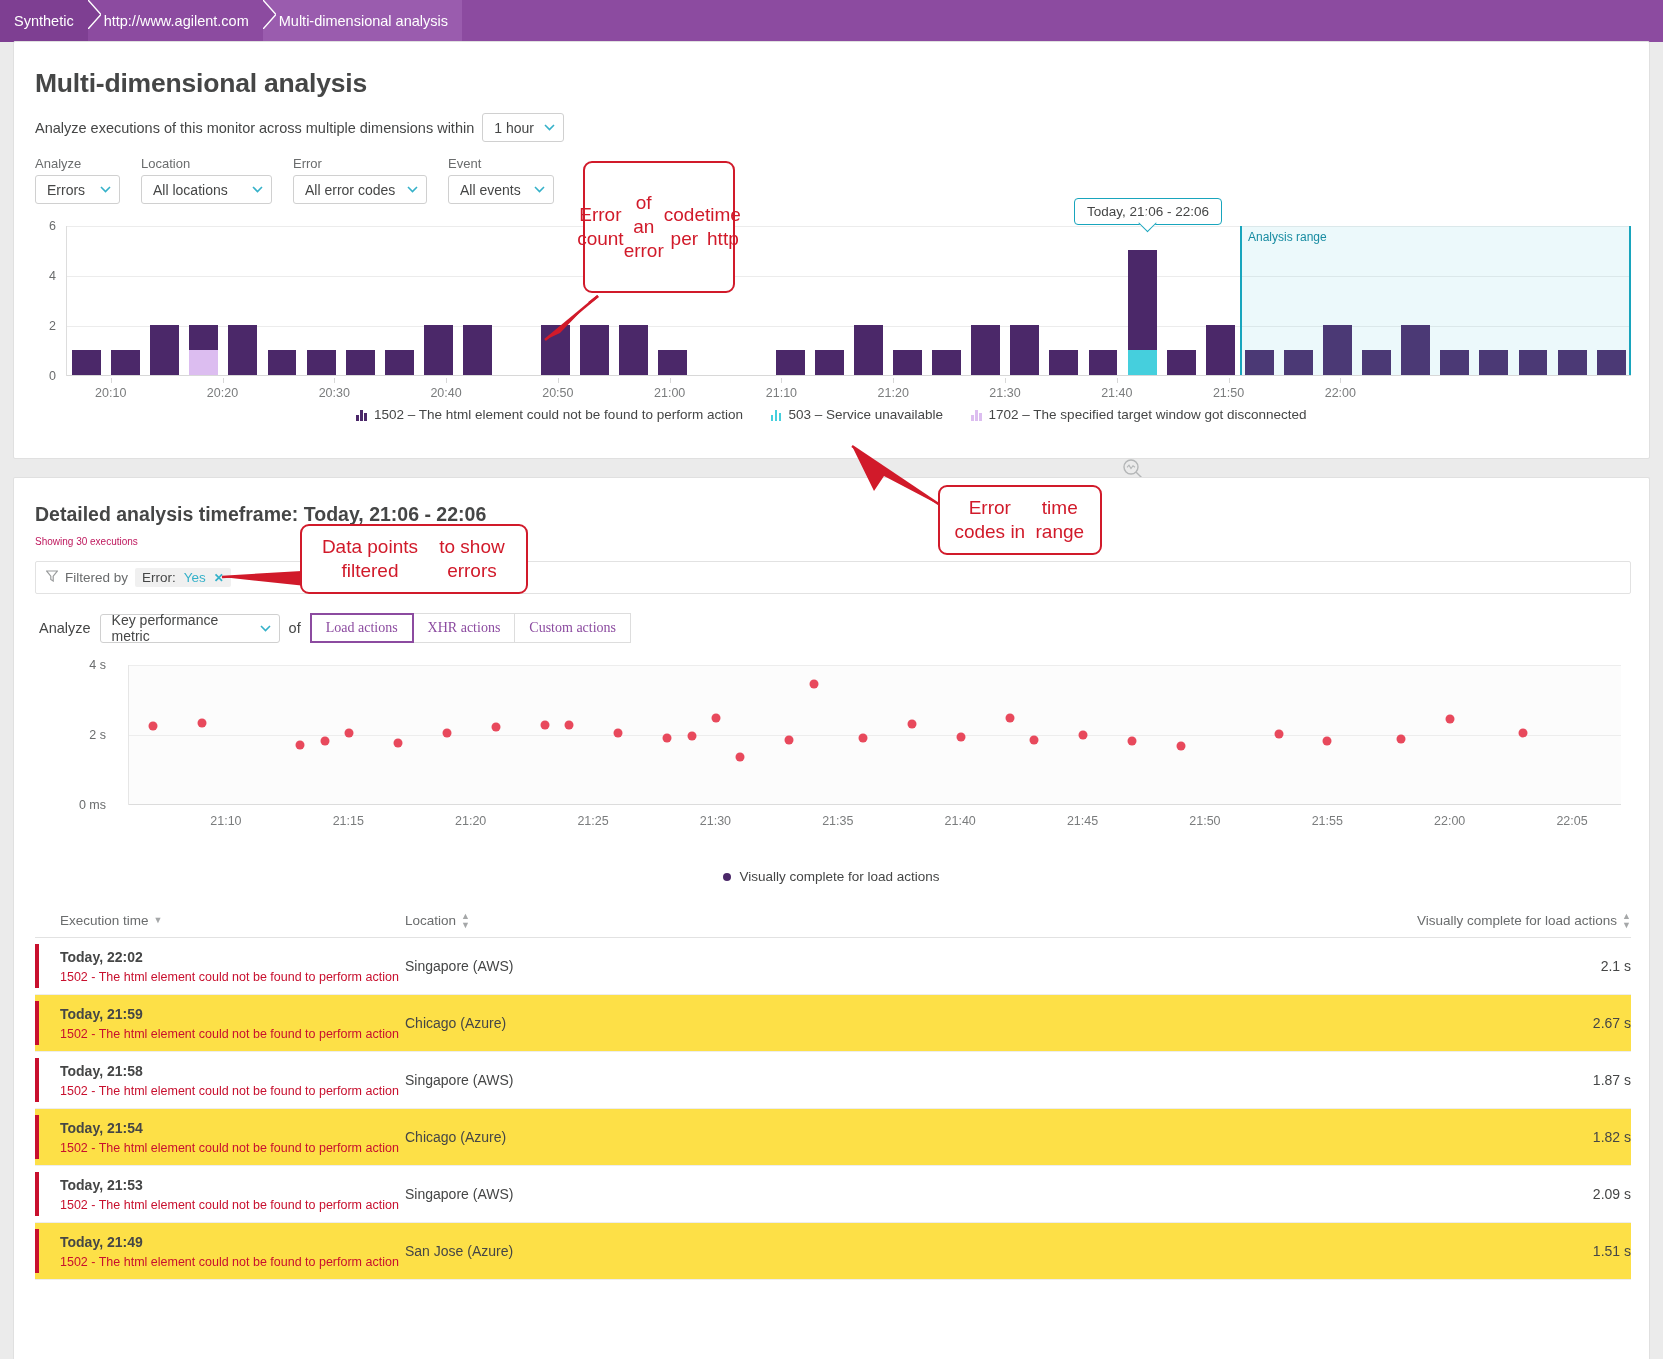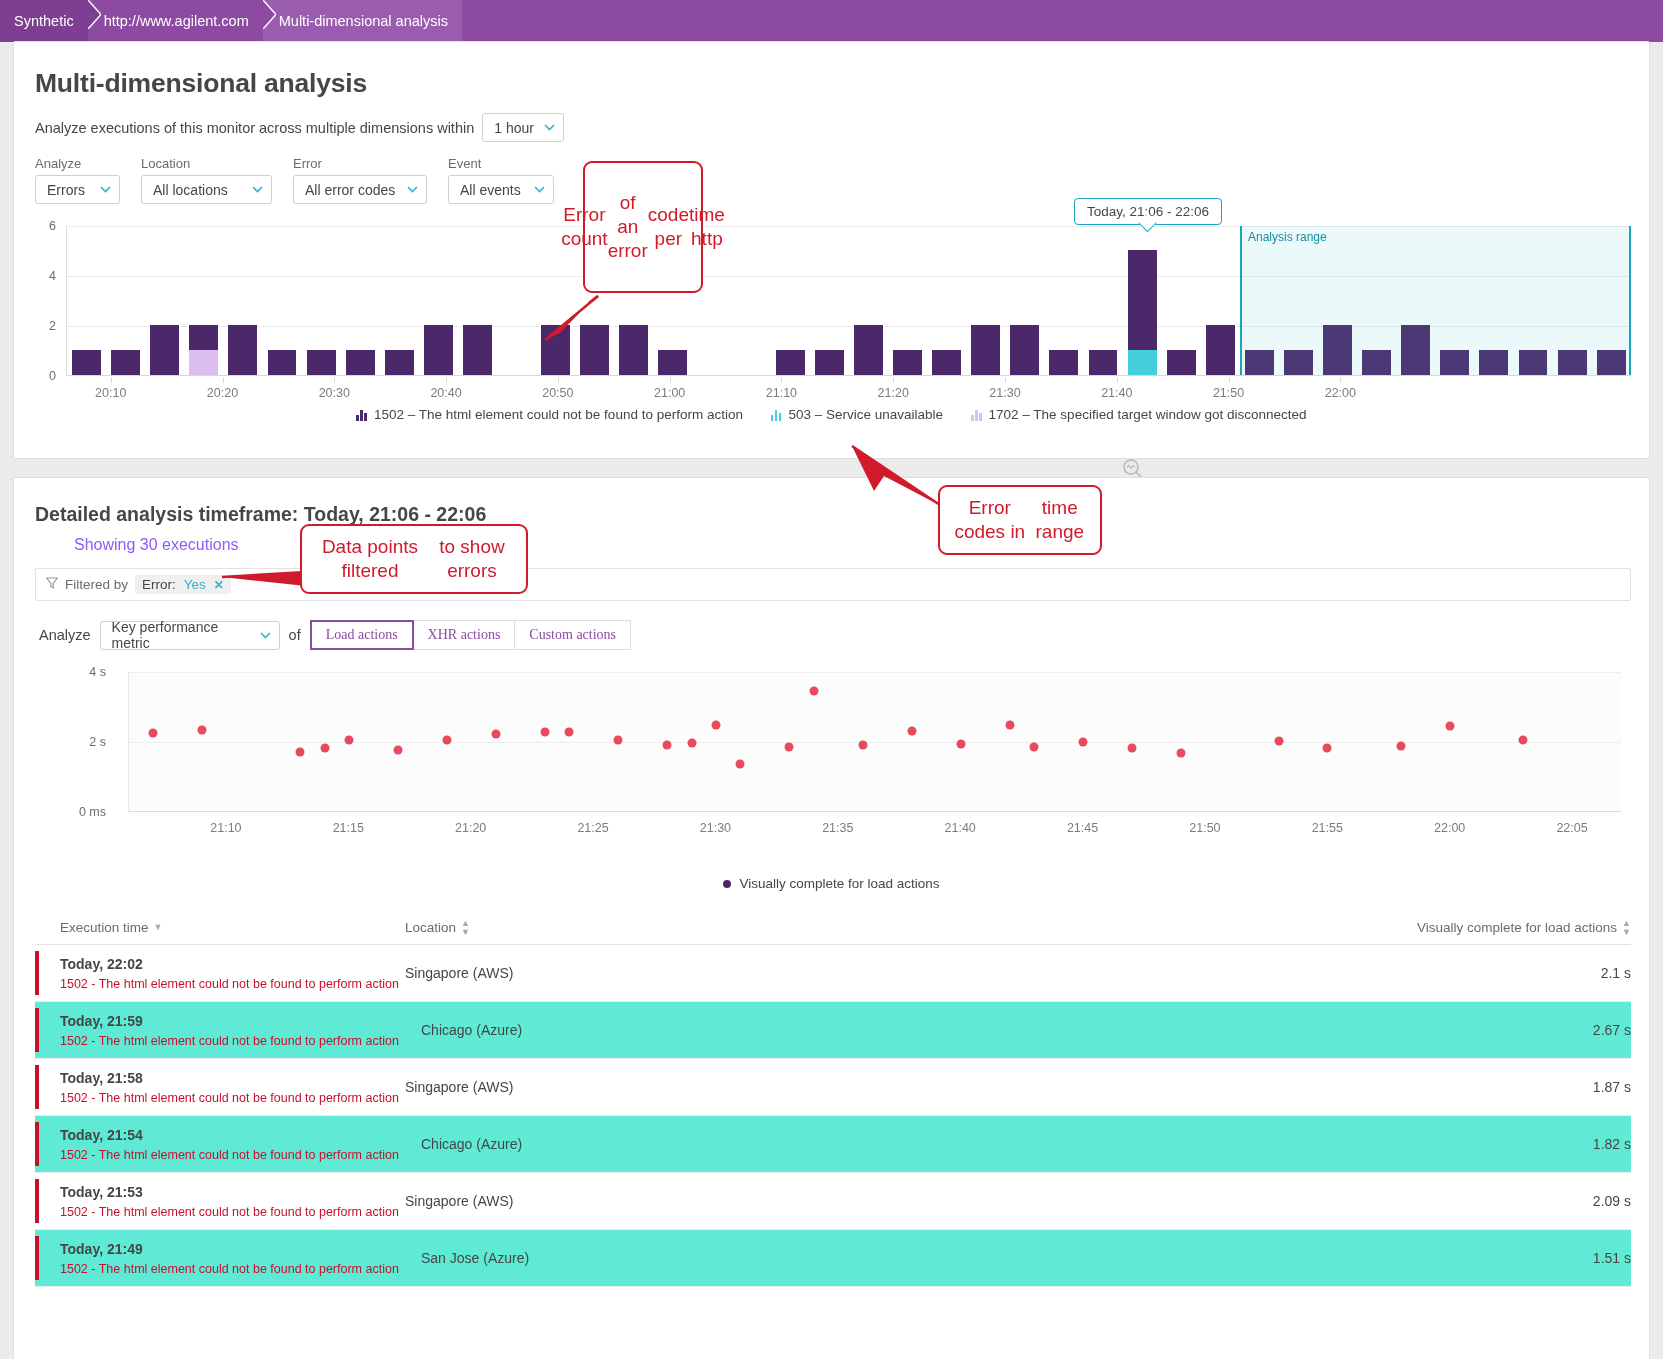--- a/index.html
+++ b/index.html
@@ -93,21 +93,21 @@
 
   .legend { display:flex; justify-content:center; gap:28px; margin-top:6px; font-size:13.5px; color:#454646; }
   .legend-item { display:flex; align-items:center; gap:7px; cursor:pointer; }
   .lgicon { display:flex; align-items:flex-end; gap:1.5px; height:12px; }
   .lgicon i { display:block; width:2.5px; }
 
   
   h2.section-title {
     margin:0; padding:25px 0 0 21px; font-size:19.5px; font-weight:bold; color:#454646;
   }
-  .showing { padding:10px 0 0 21px; font-size:16px; color:#8b5cf6;margin-left:39px; }
+  .showing { padding:10px 0 0 21px; font-size:10px; color:#be185d; }
   .filterbar {
     margin:14px 18px 0 21px; height:33px; border:1px solid #e2e2e2; border-radius:2px;
     display:flex; align-items:center; padding:0 10px; gap:7px; background:#fff;
   }
   .filt-icon { color:#9a9c9d; font-size:12px; }
   .filt-txt { font-size:13.5px; color:#6a6c6d; }
   .chip {
     background:#f0f0f0; border-radius:2px; padding:2px 7px; font-size:13.5px;
     color:#454646; display:flex; align-items:center; gap:8px;
   }
@@ -141,21 +141,21 @@
   .sldot { width:8px; height:8px; border-radius:50%; background:#4b2869; }
 
   
   .tbl { margin:20px 18px 0 21px; }
   .thead { display:flex; align-items:center; height:34px; border-bottom:1px solid #e2e2e2; font-size:13.5px; color:#6a6c6d; }
   .th-time { width:370px; padding-left:25px; display:flex; align-items:center; gap:5px; cursor:pointer; }
   .th-loc  { width:925px; display:flex; align-items:center; gap:5px; cursor:pointer; }
   .th-val  { flex:1; display:flex; align-items:center; justify-content:flex-end; gap:5px; cursor:pointer; }
   .sorticon { font-size:9px; color:#a5a7a8; line-height:1; }
   .trow { display:flex; align-items:center; height:57px; border-bottom:1px solid #ededed; position:relative; cursor:pointer; }
-  .trow.alt { background:#5eead4;gap:16px; }
+  .trow.alt { background:#fde047; }
   .trow:before {
     content:""; position:absolute; left:0; top:6px; bottom:6px; width:4px; background:#c8102e;
   }
   .c-time { width:370px; padding-left:25px; }
   .c-time .t1 { font-size:14px; color:#454646; font-weight:bold; }
   .c-time .t2 { font-size:12.5px; color:#c8102e; margin-top:5px; }
   .c-loc { width:925px; font-size:14px; color:#454646; }
   .c-val { flex:1; text-align:right; font-size:14px; color:#454646; }
 
   
@@ -703,21 +703,21 @@
 <svg class="annsvg">
   <path d="M598 296 L545 340 L560 333 L589 303 Z" fill="#d11a2a"></path>
   <path d="M598 296 L545 340" stroke="#d11a2a" stroke-width="2.5" fill="none"></path>
   <path d="M589 303 L598 296" stroke="#d11a2a" stroke-width="2.5" fill="none"></path>
   <path d="M943 507 L852 446 L874 491 L884 476 Z" fill="#d11a2a"></path>
   <path d="M943 507 L852 446" stroke="#d11a2a" stroke-width="2.5" fill="none"></path>
   <path d="M306 572 L222 577 L306 586 Z" fill="#d11a2a"></path>
   <path d="M306 572 L222 577" stroke="#d11a2a" stroke-width="2.5" fill="none"></path>
 </svg>
 
-<div class="ann" id="ann1" style="left:583px; top:161px; width:120px; height:132px;">
+<div class="ann" id="ann1" style="left:583px; top:161px; width:152px; height:132px;">
     <span>Error count</span>
     <br>
     <span>of an error</span>
     <br>
     <span>code per</span>
     <br>
     <span>time http</span>
   </div>
 <div class="ann" id="ann2" style="left:938px; top:485px; width:164px; height:70px;">
     <span>Error codes in</span>

